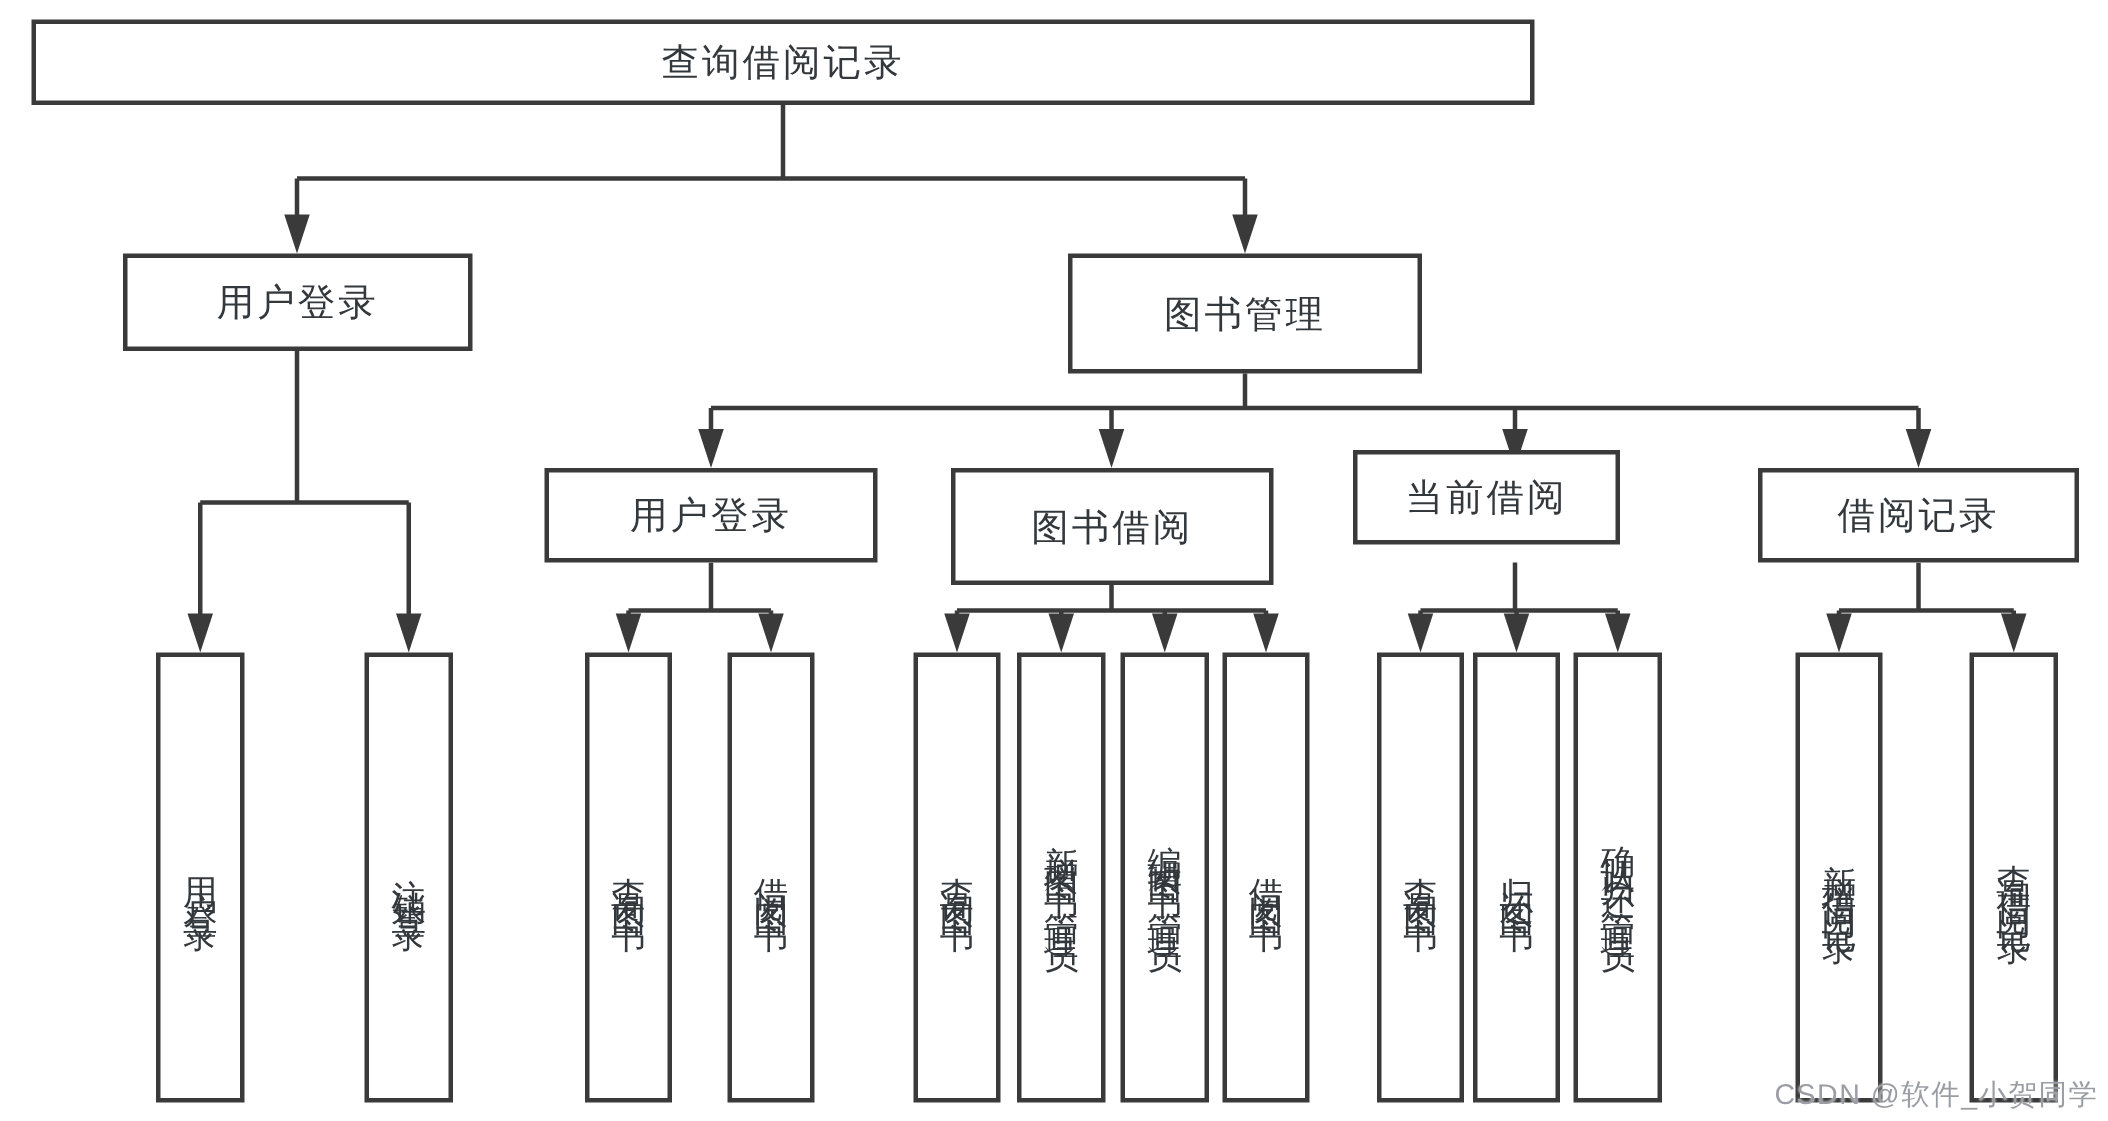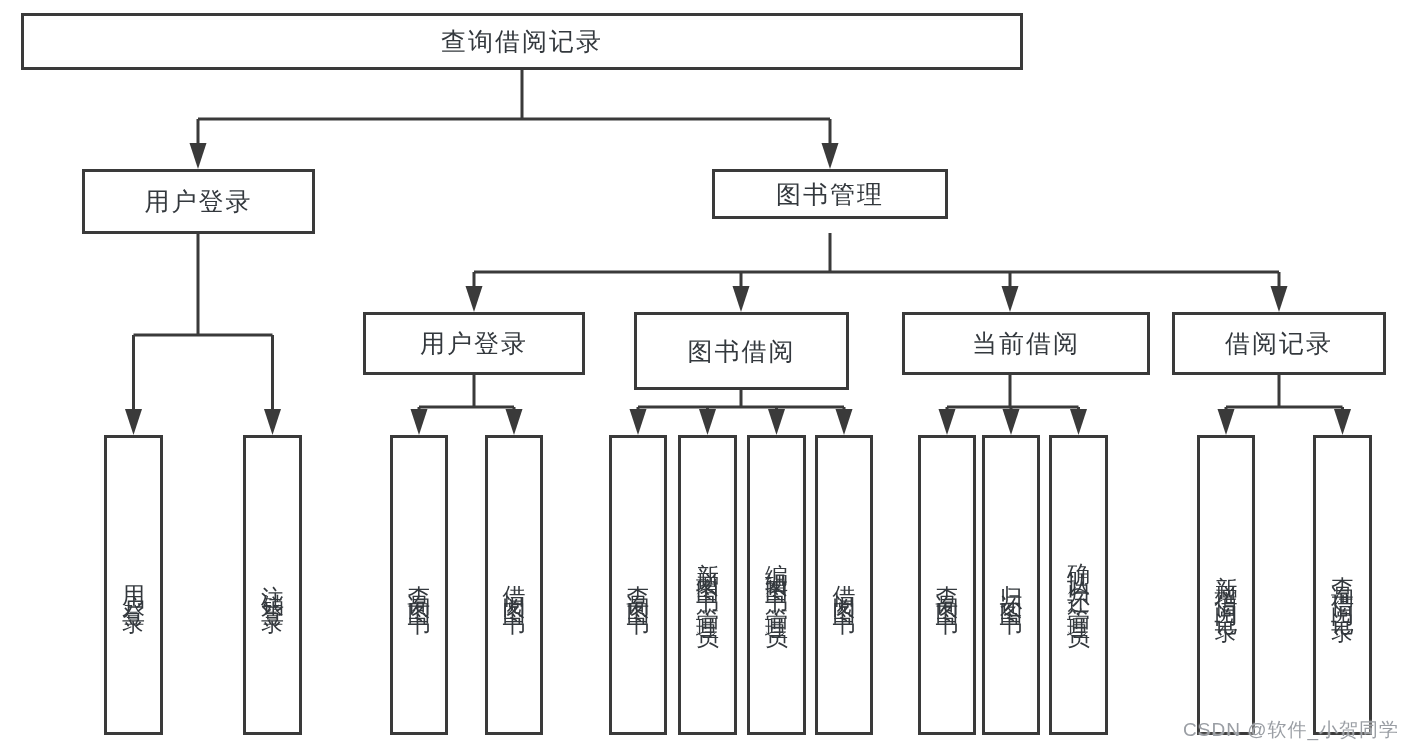--- a/index.html
+++ b/index.html
@@ -112,25 +112,25 @@
     <g>
       <path d="M1279 375 V407 M1226 407 H1342.5 M1226 407 V417 M1342.5 407 V417"></path>
       <polygon points="1217.5,409 1234.5,409 1226,435"></polygon>
       <polygon points="1334,409 1351,409 1342.5,435"></polygon>
     </g>
   </svg>
 
   <div class="box h" style="left:21px; top:13px; width:1002px; height:57px;">查询借阅记录</div>
 
   <div class="box h" style="left:82px; top:169px; width:233px; height:65px;">用户登录</div>
-  <div class="box h" style="left:712px; top:169px; width:236px; height:50px;">图书管理</div>
+  <div class="box h" style="left:712px; top:169px; width:236px; height:80px;">图书管理</div>
 
   <div class="box h" style="left:363px; top:312px; width:222px; height:63px;">用户登录</div>
   <div class="box h" style="left:634px; top:312px; width:215px; height:78px;font-family:Liberation Serif, serif;">图书借阅</div>
-  <div class="box h" style="left:902px; top:312px; width:248px; height:63px;">当前借阅</div>
+  <div class="box h" style="left:902px; top:300px; width:178px; height:63px;">当前借阅</div>
   <div class="box h" style="left:1172px; top:312px; width:214px; height:63px;">借阅记录</div>
 
   <div class="box v" style="left:104px; top:435px; width:59px; height:300px;">
     <span class="vtext">用户登录</span>
   </div>
   <div class="box v" style="left:243px; top:435px; width:59px; height:300px;">
     <span class="vtext">注销登录</span>
   </div>
 
   <div class="box v" style="left:390px; top:435px; width:58px; height:300px;">

